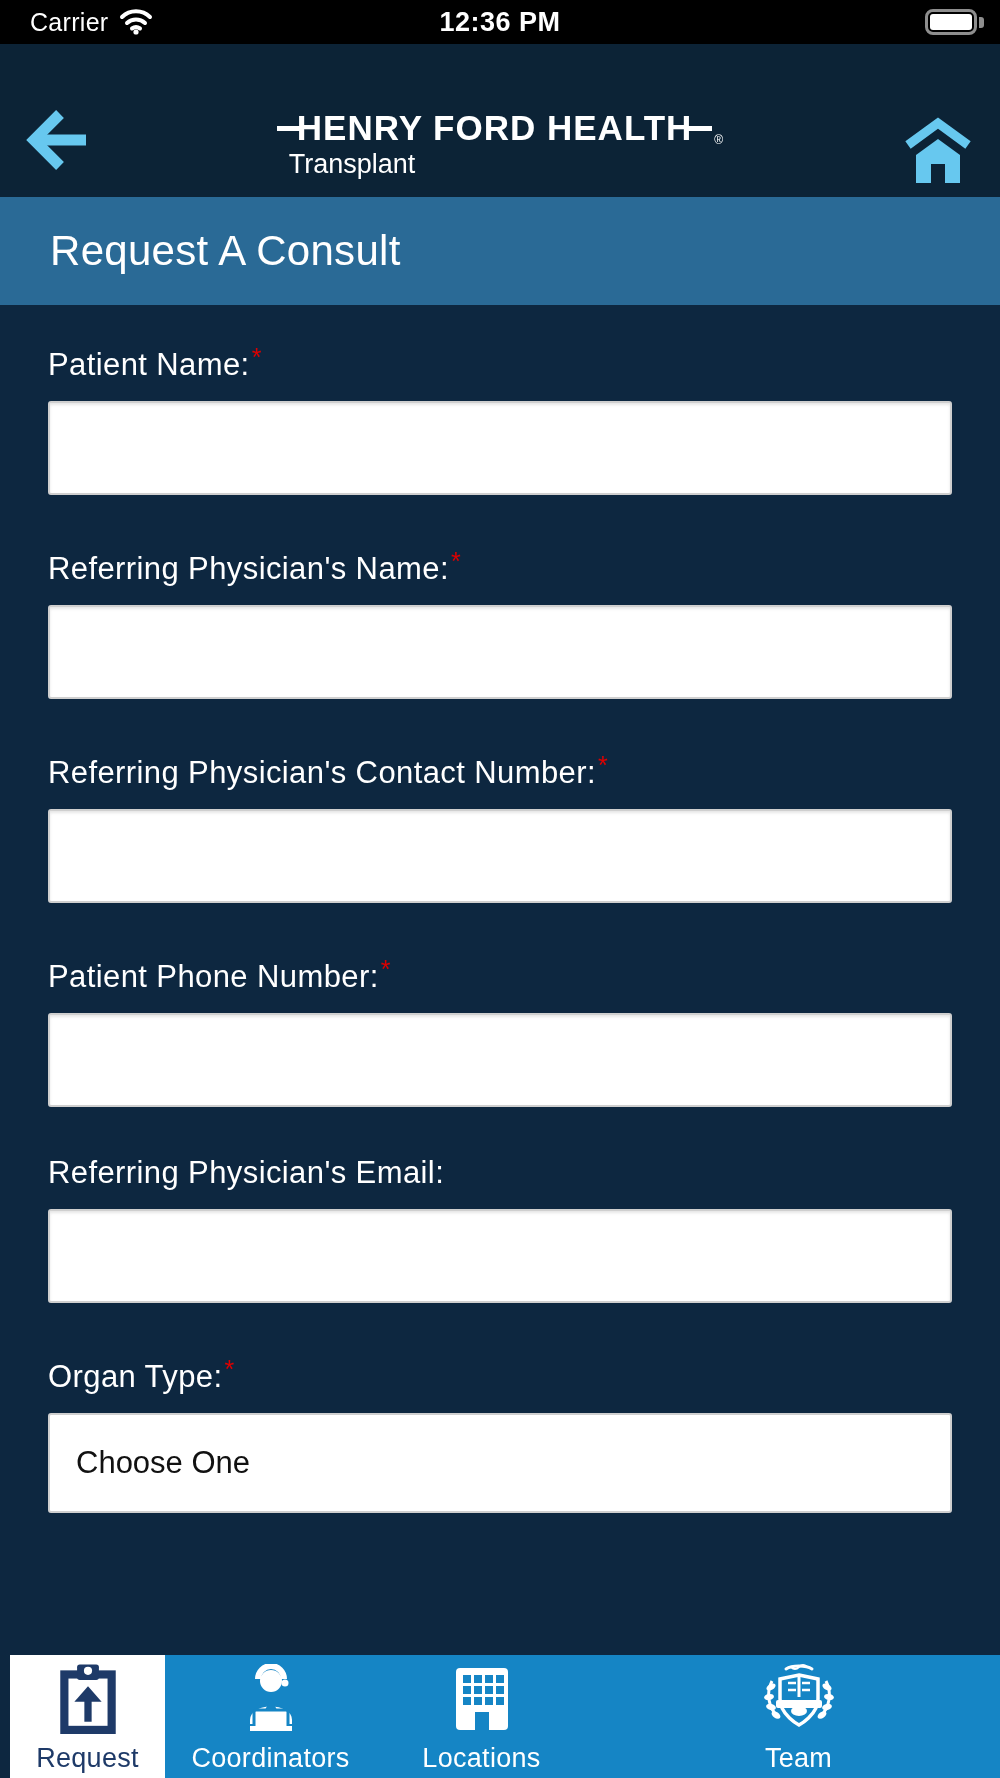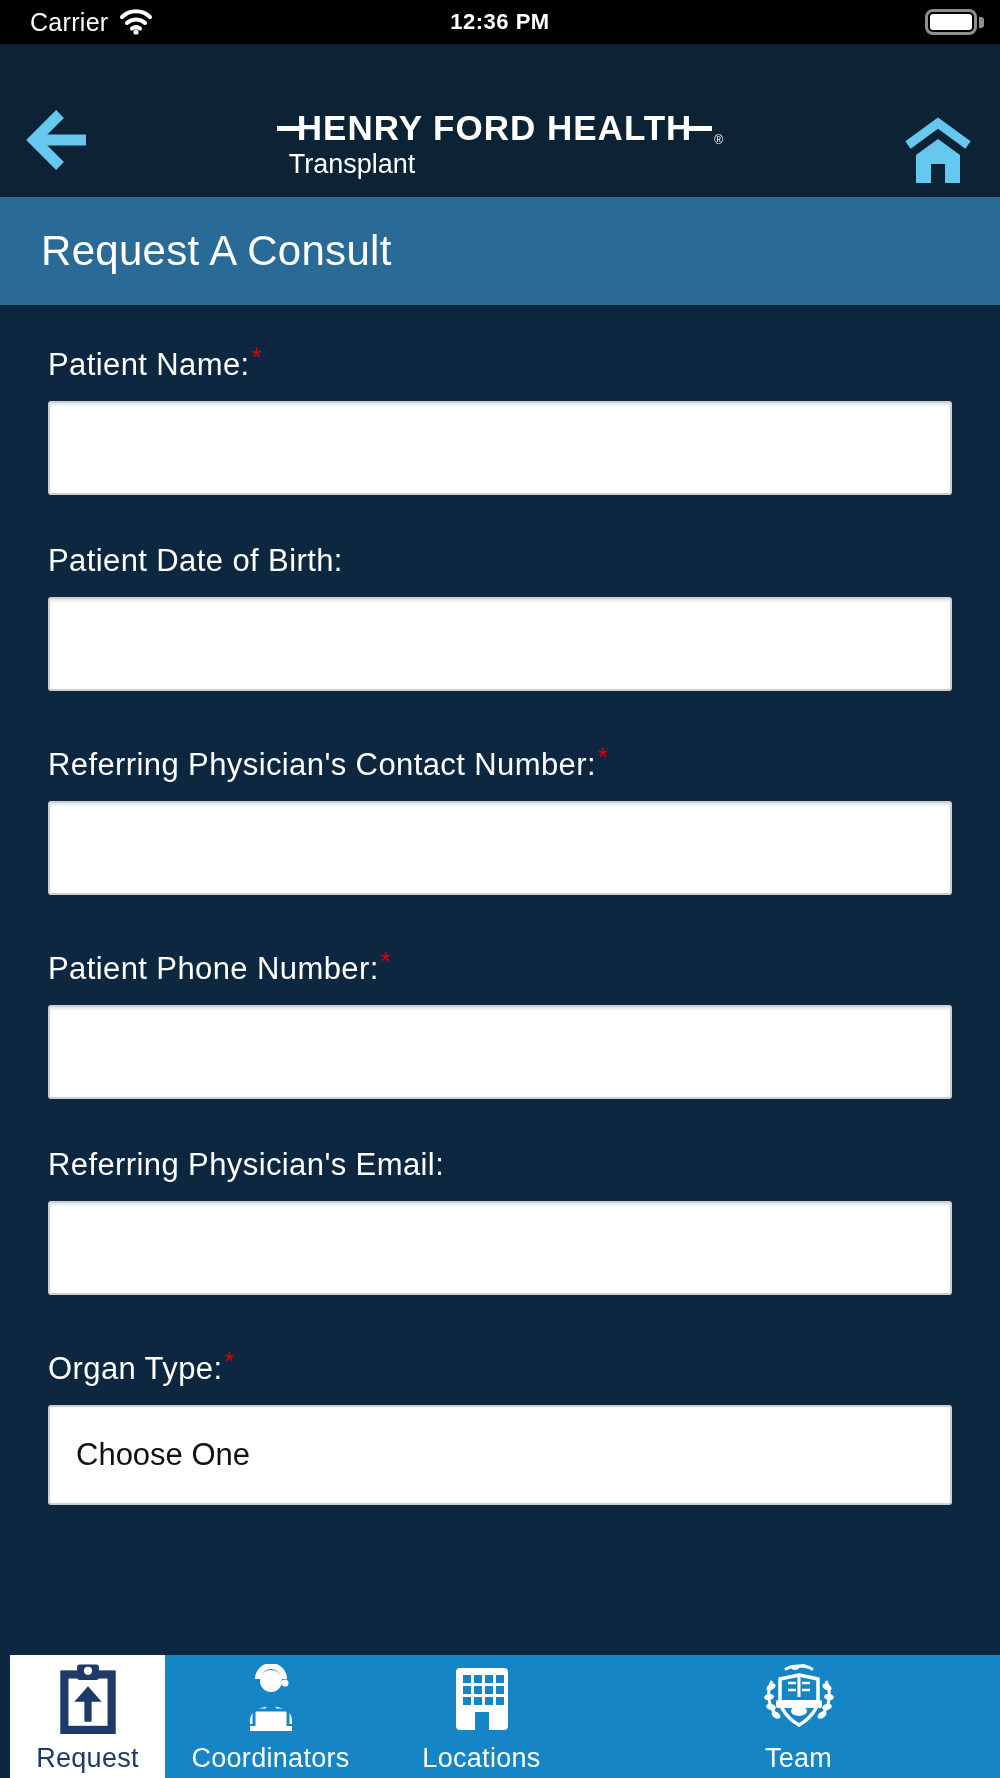--- a/index.html
+++ b/index.html
@@ -14,21 +14,21 @@
 
   
   .status-bar{
     height:44px;background:#000;color:#fff;
     display:flex;align-items:center;position:relative;
   }
   .carrier{margin-left:30px;font-size:25px;letter-spacing:.3px;}
   .wifi{margin-left:10px;display:flex;align-items:center;}
   .time{
     position:absolute;left:50%;transform:translateX(-50%);
-    font-size:22px;font-weight:bold;letter-spacing:.5px;
+    font-size:27px;font-weight:bold;letter-spacing:.5px;
   }
   .battery{margin-left:auto;margin-right:16px;display:flex;align-items:center;}
   .battery-body{
     width:52px;height:26px;border:3px solid #8e8e8e;border-radius:8px;
     background:#000;display:flex;align-items:center;padding:2px;
     box-sizing:border-box;
   }
   .battery-fill{width:100%;height:100%;background:#fff;border-radius:3px;}
   .battery-nub{
     width:5px;height:11px;background:#8e8e8e;margin-left:2px;
@@ -53,21 +53,21 @@
     line-height:1;white-space:nowrap;
   }
   .reg-mark{font-size:12px;align-self:flex-end;margin-left:2px;transform:translateY(2px);}
   .logo-sub{font-size:27px;color:#fff;margin-top:6px;margin-left:12px;line-height:1;}
 
   
   .title-bar{
     height:108px;background:#2a6a96;display:flex;align-items:center;
   }
   .title-bar h1{
-    margin:5px;padding-left:36px;color:#fff;font-size:42px;font-weight:normal;
+    margin:14px;padding-left:36px;color:#fff;font-size:42px;font-weight:normal;
     letter-spacing:.3px;
   }
 
   
   .form{padding:26px 48px 0 48px;}
   .field{margin-top:48px;}
   .field:first-child{margin-top:8px;}
   .field-label{
     color:#fff;font-size:31px;line-height:36px;letter-spacing:.4px;
     display:block;
@@ -166,25 +166,25 @@
     <h1>Request A Consult</h1>
   </div>
 
   <div class="form">
 
     <div class="field">
       <label class="field-label"><span>Patient Name:</span><span class="req">*</span></label>
       <input class="text-input" type="text" value="" style="">
     </div>
 
-
-    <div class="field">
-      <label class="field-label"><span>Patient Date of Birth:</span></label>
-      <input class="text-input" type="text" value="" style="">
-    </div>
+    <div class="field">
+      <label class="field-label"><span>Referring Physician's Name:</span><span class="req">*</span></label>
+      <input class="text-input" type="text" value="" style="">
+    </div>
+
 
     <div class="field">
       <label class="field-label"><span>Referring Physician's Contact Number:</span><span class="req">*</span></label>
       <input class="text-input" type="text" value="" style="">
     </div>
 
     <div class="field">
       <label class="field-label"><span>Patient Phone Number:</span><span class="req">*</span></label>
       <input class="text-input" type="text" value="" style="">
     </div>

